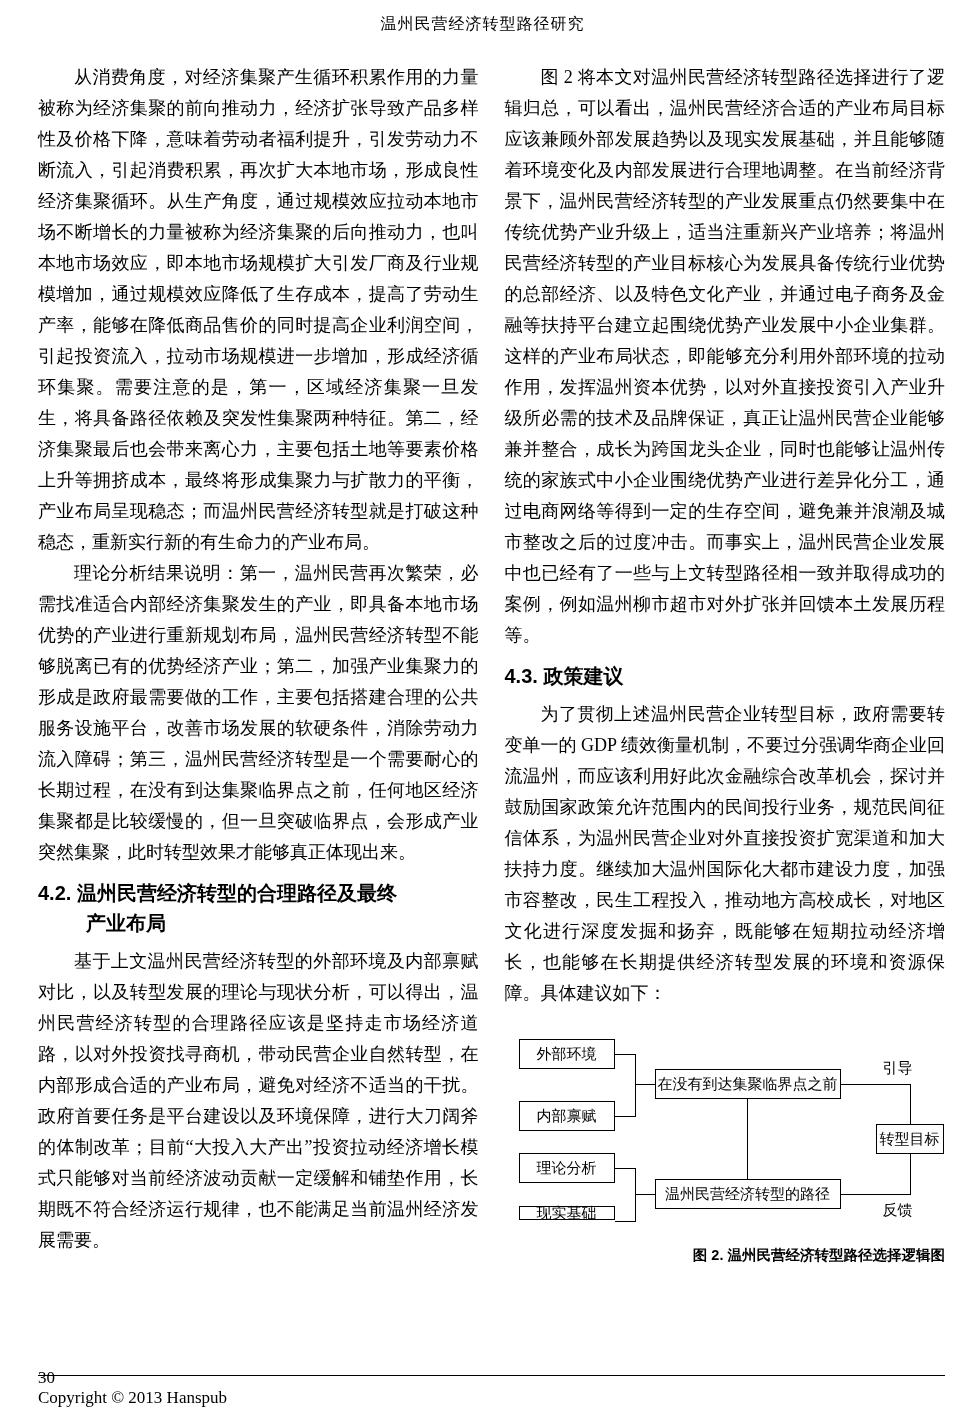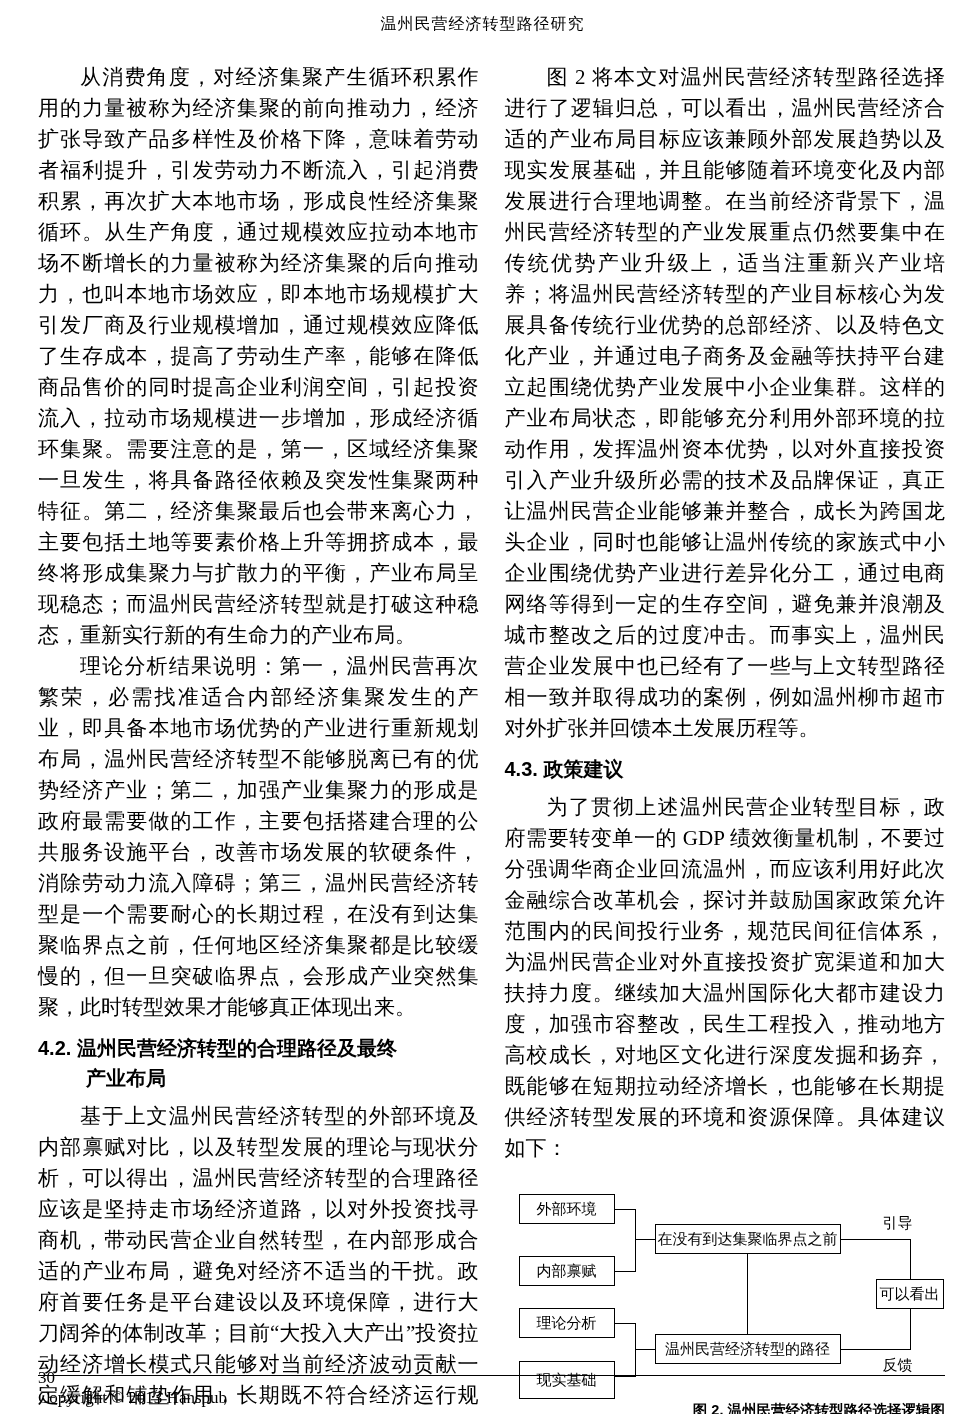--- a/index.html
+++ b/index.html
@@ -24,21 +24,21 @@
     position: absolute;
     top: 56px;
     left: 38px;
     right: 20px;
     display: flex;
     gap: 26px;
   }
   .col { flex: 1; min-width: 0; }
   .body-par {
     margin: 0;
-    font-size: 21px;
+    font-size: 18px;
     line-height: 31px;
     text-align: justify;
     text-justify: inter-ideograph;
     text-indent: 2em;
   }
   .sec-heading {
     font-family: "Liberation Sans", "DejaVu Sans", sans-serif;
     font-weight: bold;
     font-size: 20px;
     line-height: 30px;
@@ -118,26 +118,26 @@
     <div class="col">
       <p class="body-par">图 2 将本文对温州民营经济转型路径选择进行了逻辑归总，可以看出，温州民营经济合适的产业布局目标应该兼顾外部发展趋势以及现实发展基础，并且能够随着环境变化及内部发展进行合理地调整。在当前经济背景下，温州民营经济转型的产业发展重点仍然要集中在传统优势产业升级上，适当注重新兴产业培养；将温州民营经济转型的产业目标核心为发展具备传统行业优势的总部经济、以及特色文化产业，并通过电子商务及金融等扶持平台建立起围绕优势产业发展中小企业集群。这样的产业布局状态，即能够充分利用外部环境的拉动作用，发挥温州资本优势，以对外直接投资引入产业升级所必需的技术及品牌保证，真正让温州民营企业能够兼并整合，成长为跨国龙头企业，同时也能够让温州传统的家族式中小企业围绕优势产业进行差异化分工，通过电商网络等得到一定的生存空间，避免兼并浪潮及城市整改之后的过度冲击。而事实上，温州民营企业发展中也已经有了一些与上文转型路径相一致并取得成功的案例，例如温州柳市超市对外扩张并回馈本土发展历程等。</p>
       <div class="sec-heading">4.3. 政策建议</div>
       <p class="body-par">为了贯彻上述温州民营企业转型目标，政府需要转变单一的 GDP 绩效衡量机制，不要过分强调华商企业回流温州，而应该利用好此次金融综合改革机会，探讨并鼓励国家政策允许范围内的民间投行业务，规范民间征信体系，为温州民营企业对外直接投资扩宽渠道和加大扶持力度。继续加大温州国际化大都市建设力度，加强市容整改，民生工程投入，推动地方高校成长，对地区文化进行深度发掘和扬弃，既能够在短期拉动经济增长，也能够在长期提供经济转型发展的环境和资源保障。具体建议如下：</p>
 
       <div class="figure">
 
         <div class="fbox" style="left:14px; top:8px; width:96px; height:30px;">外部环境</div>
         <div class="fbox" style="left:14px; top:70px; width:96px; height:30px;">内部禀赋</div>
         <div class="fbox" style="left:14px; top:122px; width:96px; height:30px;">理论分析</div>
-        <div class="fbox" style="left:14px; top:175px; width:96px; height:38px;">现实基础</div>
+        <div class="fbox" style="left:14px; top:175px; width:96px; height:14px;">现实基础</div>
 
         <div class="fbox" style="left:150px; top:38px; width:186px; height:30px;">在没有到达集聚临界点之前</div>
         <div class="fbox" style="left:150px; top:148px; width:186px; height:30px;">温州民营经济转型的路径</div>
 
-        <div class="fbox" style="left:371px; top:93px; width:68px; height:30px;">可以看出</div>
+        <div class="fbox" style="left:371px; top:93px; width:68px; height:30px;">转型目标</div>
 
         <div class="fline" style="left:110px; top:23px; width:20px; height:1px;"></div>
         <div class="fline" style="left:110px; top:85px; width:20px; height:1px;"></div>
         <div class="fline" style="left:130px; top:23px; width:1px; height:63px;"></div>
         <div class="fline" style="left:130px; top:53px; width:20px; height:1px;"></div>
 
         <div class="fline" style="left:110px; top:137px; width:20px; height:1px;"></div>
         <div class="fline" style="left:110px; top:190px; width:20px; height:1px;"></div>
         <div class="fline" style="left:130px; top:137px; width:1px; height:54px;"></div>
         <div class="fline" style="left:130px; top:163px; width:20px; height:1px;"></div>

